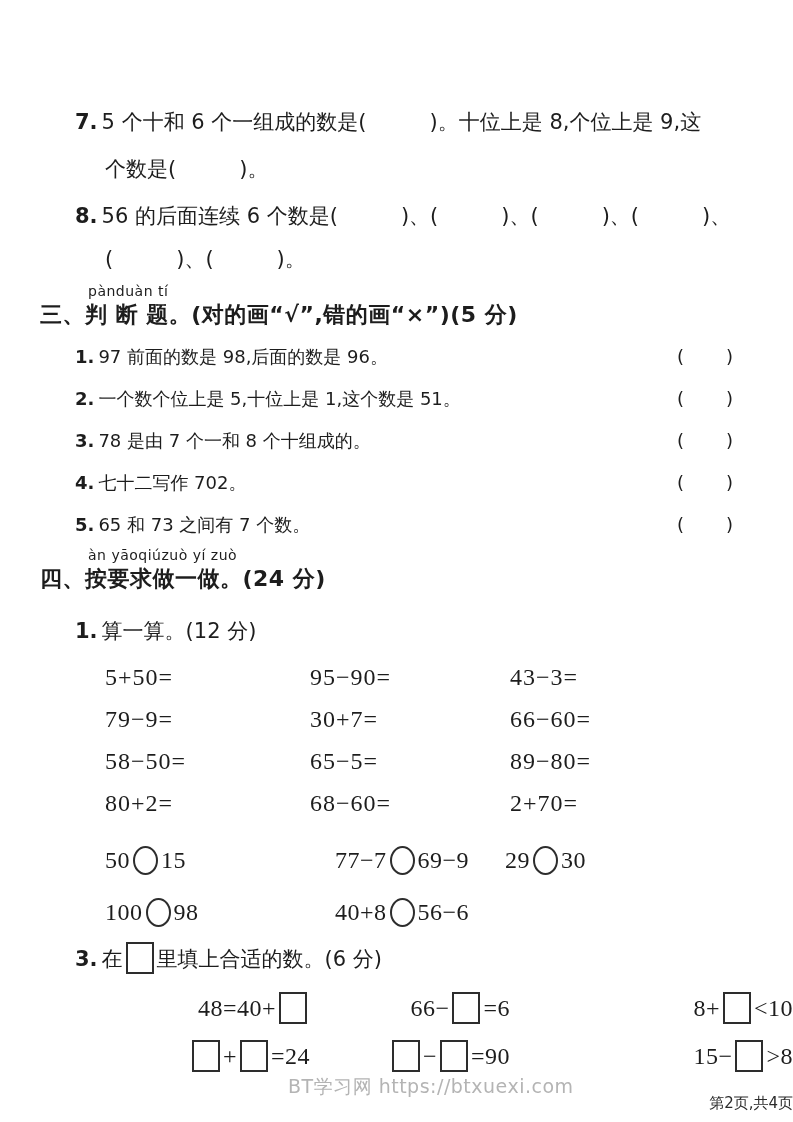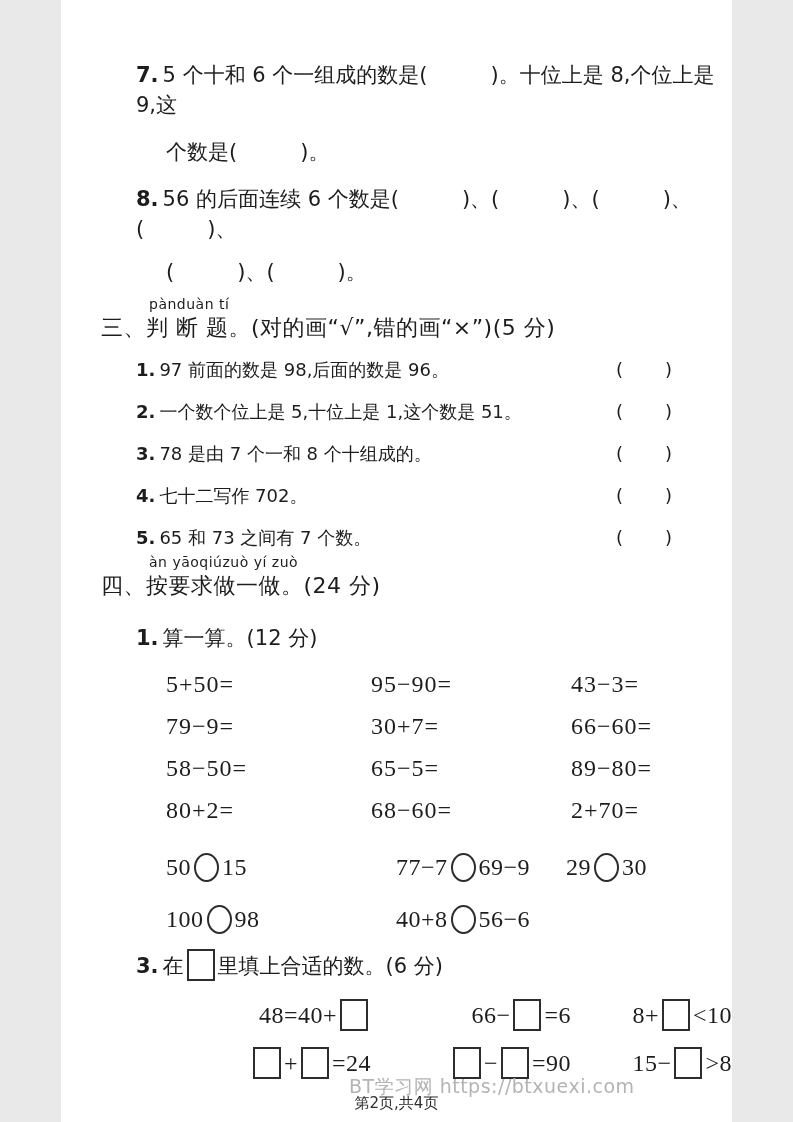--- a/index.html
+++ b/index.html
@@ -1,43 +1,43 @@
 <!DOCTYPE html>
 <html><head>
 <meta charset="utf-8">
 <style>
   html,body{margin:0;padding:0;background:#e9e9e9;}
   .page{
-    position:relative;width:671px;height:1122px;background:#ffffff;
-    overflow:hidden;color:#1d1d1d;box-sizing:border-box;padding-top:60px;
+    position:relative;width:793px;height:1122px;background:#ffffff;
+    overflow:hidden;color:#1d1d1d;box-sizing:border-box;padding-top:107px;
     font-family:"DejaVu Sans",sans-serif;margin:0 auto;
   }
   .qline{font-size:21px;line-height:30px;margin-left:75px;}
   .qline.cont{margin-left:105px;}
   .mt17{margin-top:17px}.mt13{margin-top:13px}.mt8{margin-top:8px}
-  .mt6{}.mt4{margin-top:4px}.mt20{margin-top:20px}
+  .mt6{margin-top:6px}.mt4{margin-top:4px}.mt20{margin-top:20px}
   .num{font-weight:bold;margin-right:4px;}
   .pinyin{font-size:14px;line-height:18px;margin-left:88px;letter-spacing:.5px;}
-  .sec-heading{font-size:22px;font-weight:normal;line-height:30px;margin-left:40px;letter-spacing:.5px;}
+  .sec-heading{font-size:22px;font-weight:bold;line-height:30px;margin-left:40px;letter-spacing:.5px;}
   #judgment-list{margin-top:4px;}
   .judge-row{display:flex;justify-content:space-between;align-items:baseline;
     margin:12px 58px 0 75px;font-size:18px;line-height:30px;}
   .judge-blank{letter-spacing:2px;white-space:pre;}
   .sub-title{font-size:21px;line-height:34px;margin-left:75px;}
   .math-grid{display:grid;margin-left:105px;align-items:center;
     font-family:"Liberation Serif",serif;font-size:24px;}
   .grid-calc{grid-template-columns:205px 200px 1fr;grid-auto-rows:42px;margin-top:8px;letter-spacing:1px;}
   .grid-comp{grid-template-columns:230px 170px 1fr;grid-auto-rows:52px;margin-top:10px;letter-spacing:.5px;}
   .grid-fill{grid-template-columns:205px 200px 1fr;grid-auto-rows:48px;margin-top:8px;letter-spacing:.5px;text-align:right;}
   .shape-circle{display:inline-block;width:25px;height:29px;border:2px solid #2d2d2d;
     border-radius:50%;vertical-align:-7px;margin:0 3px;box-sizing:border-box;}
   .shape-box{display:inline-block;width:28px;height:32px;border:2px solid #2d2d2d;
     vertical-align:-8px;margin:0 3px;box-sizing:border-box;background:#fff;}
   .watermark{position:absolute;left:288px;top:1074px;font-size:19px;color:#b4b4b4;letter-spacing:.5px;}
-  .page-footer{position:absolute;left:0;right:0;top:1094px;text-align:center;font-size:15px;color:#2b2b2b;}
+  .page-footer{position:absolute;left:0;right:0;top:1094px;text-align:right;font-size:15px;color:#2b2b2b;}
   .blank{white-space:pre;}
 </style>
 </head>
 <body>
 
 <div class="page">
 
   <div class="qline">
     <span class="num">7.</span><span>5 个十和 6 个一组成的数是(　　　)。十位上是 8,个位上是 9,这</span>
   </div>

